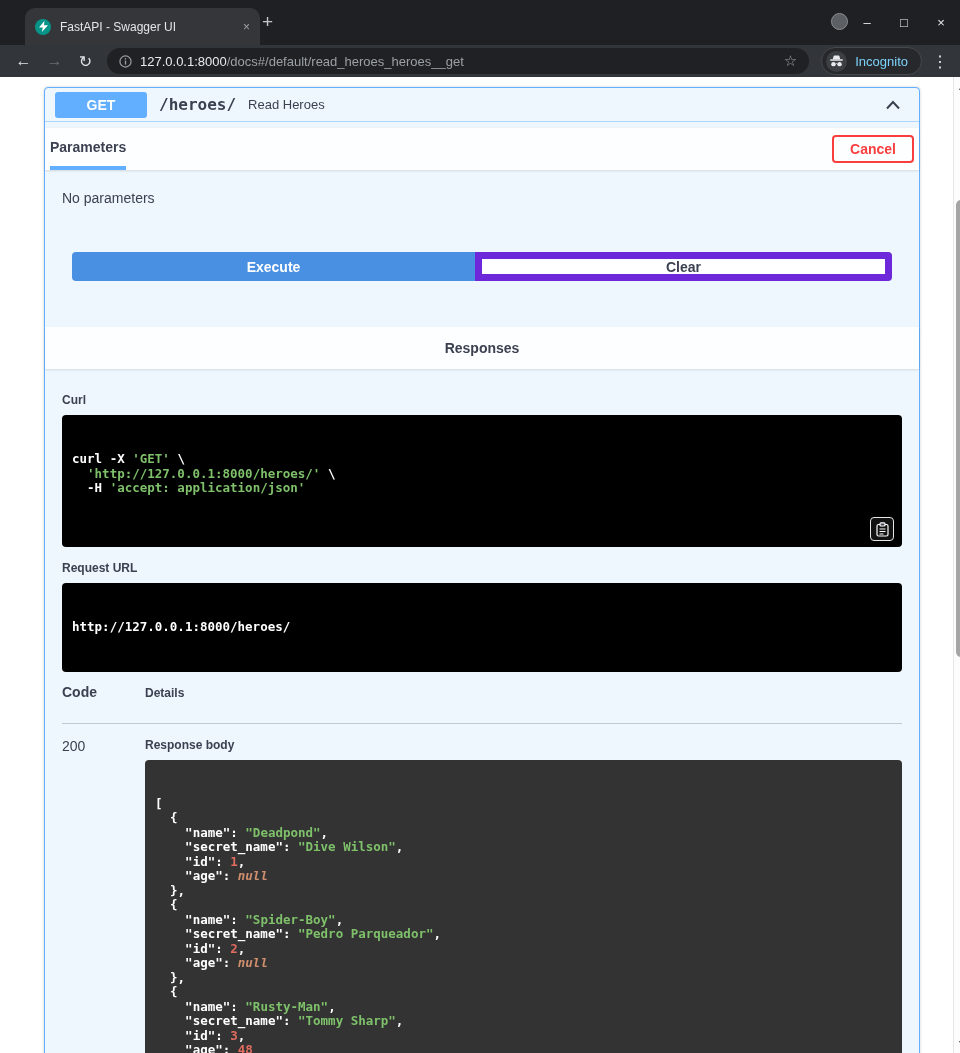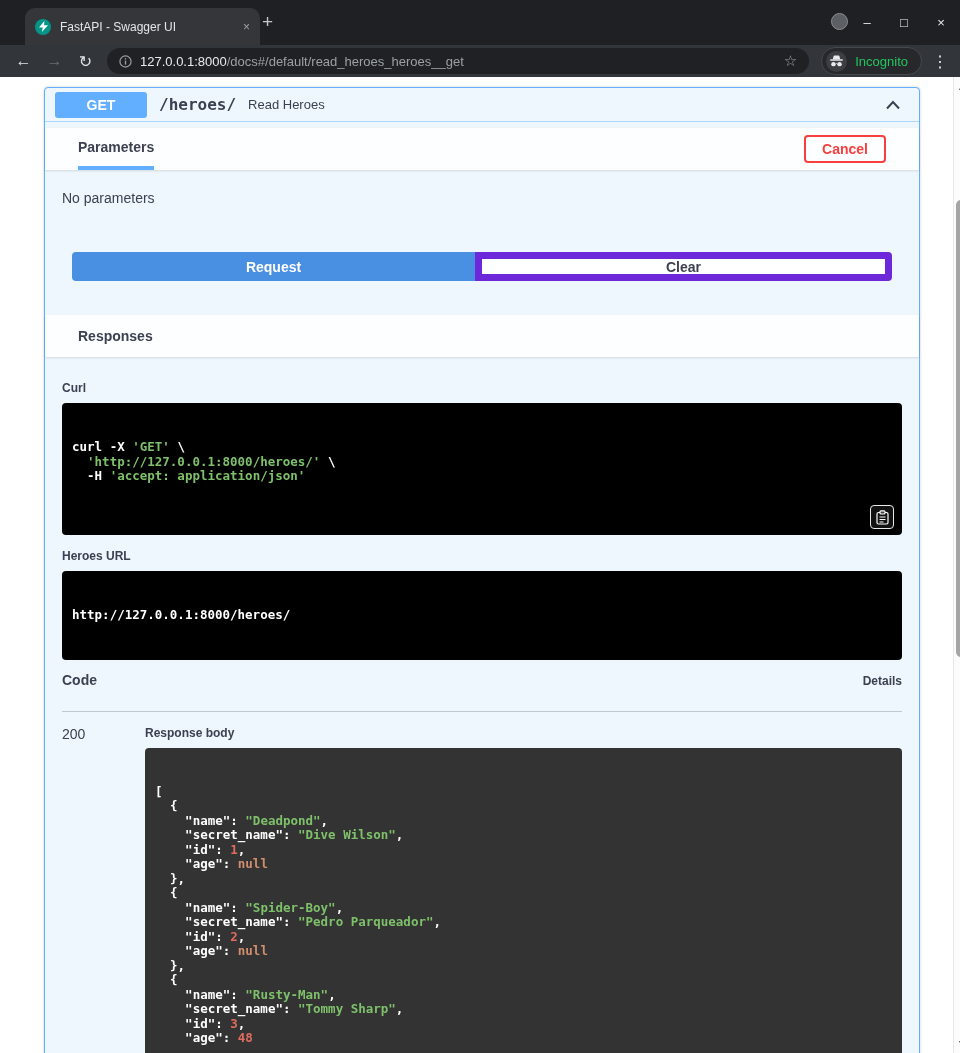--- a/index.html
+++ b/index.html
@@ -31,44 +31,44 @@
             align-items:center; padding:0 12px; margin:0 6px; gap:8px; min-width:0; }
   .info-icon { display:flex; align-items:center; }
   .url-text { font-size:13px; white-space:nowrap; overflow:hidden; flex:1; }
   .url-host { color:#e8eaed; }
   .url-path { color:#9aa0a6; }
   .star { color:#9aa0a6; font-size:15px; }
   .incog-pill { height:28px; border-radius:14px; background:#27282b; border:1px solid #45484c;
                 display:flex; align-items:center; gap:8px; padding:0 13px 0 4px; margin:0 6px; }
   .incog-circle { width:21px; height:21px; border-radius:50%; background:#3b3e42;
                   display:flex; align-items:center; justify-content:center; }
-  .incog-label { color:#22c55e; font-size:13px; }
+  .incog-label { color:#7dd3fc; font-size:13px; }
   .menu-btn { color:#e8eaed; font-size:16px; width:24px; text-align:center; }
 
   
   .page { position:absolute; top:77px; left:8px; width:960px; height:976px; background:#fff; overflow:hidden; }
 
   .opblock { position:absolute; left:36px; top:10px; width:876px; border:1px solid #61affe;
              border-radius:4px; background:#eff7fe; box-shadow:0 0 3px rgba(0,0,0,.19); padding-bottom:24px; }
   .summary { height:34px; display:flex; align-items:center; padding:0 10px;
              border-bottom:1px solid rgba(97,175,254,.45); }
   .method-badge { background:#61affe; color:#fff; font-weight:bold; font-size:14px; border-radius:3px;
                   width:92px; height:26px; display:flex; align-items:center; justify-content:center; }
   .path { font-family:"DejaVu Sans Mono", monospace; font-size:16px; font-weight:bold; color:#3b4151; margin-left:12px; }
   .desc { font-size:13px; color:#3b4151; margin-left:12px; }
   .chevron { margin-left:auto; margin-right:8px; display:flex; align-items:center; }
 
   .section-header { background:rgba(255,255,255,.85); box-shadow:0 1px 2px rgba(0,0,0,.12);
-                    height:42px; display:flex; align-items:stretch; padding:0 33px; margin-top:6px; }
+                    height:42px; display:flex; align-items:stretch; padding:0 5px; margin-top:6px; }
   .tab-item { display:flex; align-items:center; border-bottom:4px solid #61affe;
               font-size:14px; font-weight:bold; color:#3b4151; }
   .btn-cancel { margin-left:auto; align-self:center; background:transparent; border:2px solid #f93e3e;
                 color:#f93e3e; font-weight:bold; font-size:14px; border-radius:4px; padding:4px 16px;
                 font-family:inherit; }
-  .responses-head { align-items:center; margin-top:0; }
+  .responses-head { align-items:center; margin-top:12px;justify-content:center; }
   .responses-title { font-size:14px; font-weight:bold; color:#3b4151; }
 
   .no-params { font-size:14px; color:#3b4151; padding:20px 17px 46px; }
 
   .execute-row { display:flex; padding:0 27px 34px; }
   .btn-execute { flex:1; height:29px; background:#4990e2; color:#fff; font-weight:bold; font-size:14px;
                  border:none; border-radius:4px 0 0 4px; font-family:inherit; }
   .btn-clear { flex:1; height:29px; background:#fff; border:7px solid #6d28d9; border-radius:0 4px 4px 0;
                color:#3b4151; font-weight:bold; font-size:14px; font-family:inherit; }
 
@@ -78,28 +78,28 @@
 
   .code-block { border-radius:4px; padding:8px 10px; font-family:"DejaVu Sans Mono", monospace;
                 font-size:12.5px; font-weight:600; color:#fff; white-space:pre; position:relative;
                 line-height:14.5px; overflow:hidden; }
   .code-block.slate { background:#000000; }
   .code-block.dark { background:#333333; }
   .tk-p { color:#ffffff; }
   .tk-k { color:#ffffff; }
   .tk-s { color:#7ec16a; }
   .tk-n { color:#e06c60; }
-  .tk-l { color:#cf8e6d; }
+  .tk-l { color:#cf8e6d;font-style:italic; }
 
   .copy-btn { width:24px; height:24px; border:1px solid #e8e8e8; border-radius:4px;
               display:flex; align-items:center; justify-content:center; background:rgba(255,255,255,.07); }
   .curl-copy { position:absolute; right:8px; bottom:6px; }
 
   .resp-table-head { display:flex; margin-top:12px; padding-bottom:23px;
-                     border-bottom:1px solid rgba(59,65,81,.25);justify-content:space-between; }
+                     border-bottom:1px solid rgba(59,65,81,.25); }
   .col-code { width:83px; font-size:14px; font-weight:bold; color:#3b4151; }
   .col-details { font-size:12px; font-weight:bold; color:#3b4151; align-self:flex-end; }
   .resp-row { display:flex; padding-top:14px; }
   .row-code { width:83px; font-size:14px; color:#3b4151; }
   .row-details { flex:1; min-width:0; }
   .row-details .block-label:first-child { margin-top:0; }
 
   
   .scrollbar { position:absolute; right:0; top:0; width:15px; height:976px; background:#fcfcfc;
                border-left:1px solid #e8e8e8; }
@@ -181,21 +181,21 @@
       <div class="section-header">
         <div class="tab-item">
           <span>Parameters</span>
         </div>
         <button class="btn-cancel">Cancel</button>
       </div>
 
       <div class="no-params">No parameters</div>
 
       <div class="execute-row">
-        <button class="btn-execute">Request</button>
+        <button class="btn-execute">Execute</button>
         <button class="btn-clear">Clear</button>
       </div>
 
       <div class="section-header responses-head">
         <span class="responses-title">Responses</span>
       </div>
 
       <div class="responses-inner">
 
         <div class="block-label first">Curl</div>
@@ -205,21 +205,21 @@
             <svg width="13" height="15" viewBox="0 0 13 15">
                 <rect x="1" y="2.5" width="11" height="11.5" rx="1.5" fill="none" stroke="#ffffff" stroke-width="1.2"></rect>
                 <rect x="4" y="0.8" width="5" height="3.2" rx="1" fill="#41444e" stroke="#ffffff" stroke-width="1.2"></rect>
                 <line x1="3.5" y1="7" x2="9.5" y2="7" stroke="#ffffff" stroke-width="1"></line>
                 <line x1="3.5" y1="9.5" x2="9.5" y2="9.5" stroke="#ffffff" stroke-width="1"></line>
                 <line x1="3.5" y1="12" x2="7.5" y2="12" stroke="#ffffff" stroke-width="1"></line>
               </svg>
           </span>
         </div>
 
-        <div class="block-label">Heroes URL</div>
+        <div class="block-label">Request URL</div>
         <div class="code-block slate">
           <div><div class="code-line"><span class="tk-p">http://127.0.0.1:8000/heroes/</span></div></div>
         </div>
 
 
         <div class="resp-table-head">
           <span class="col-code">Code</span>
           <span class="col-details">Details</span>
         </div>
 

